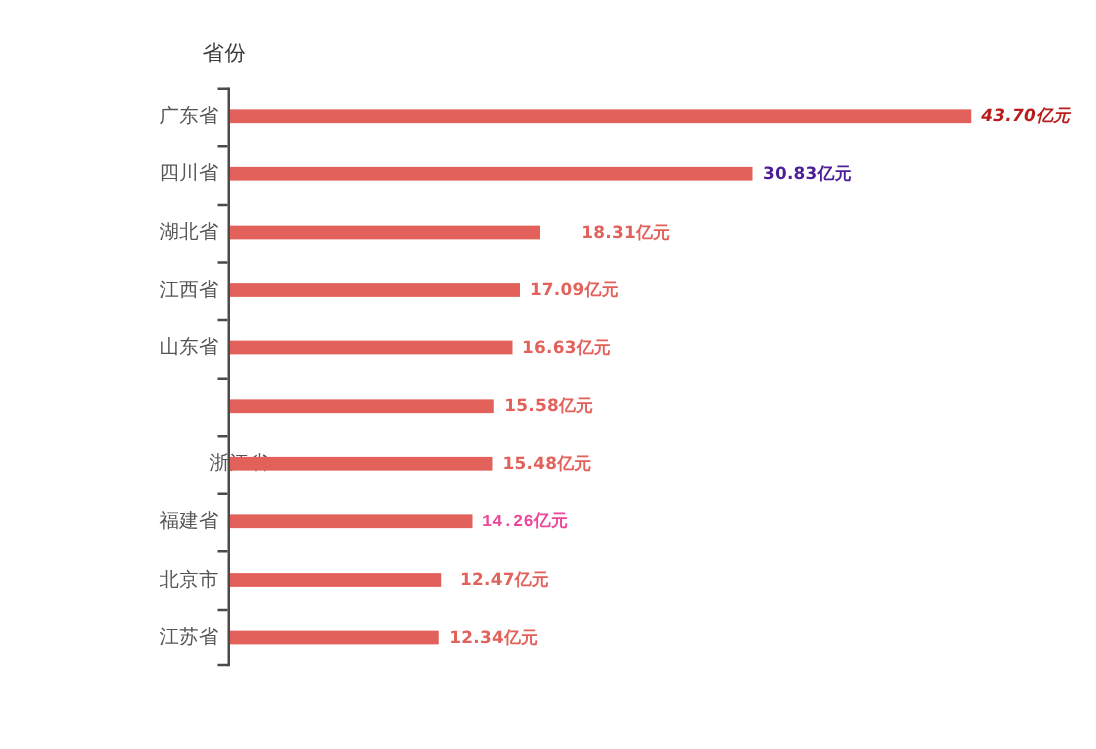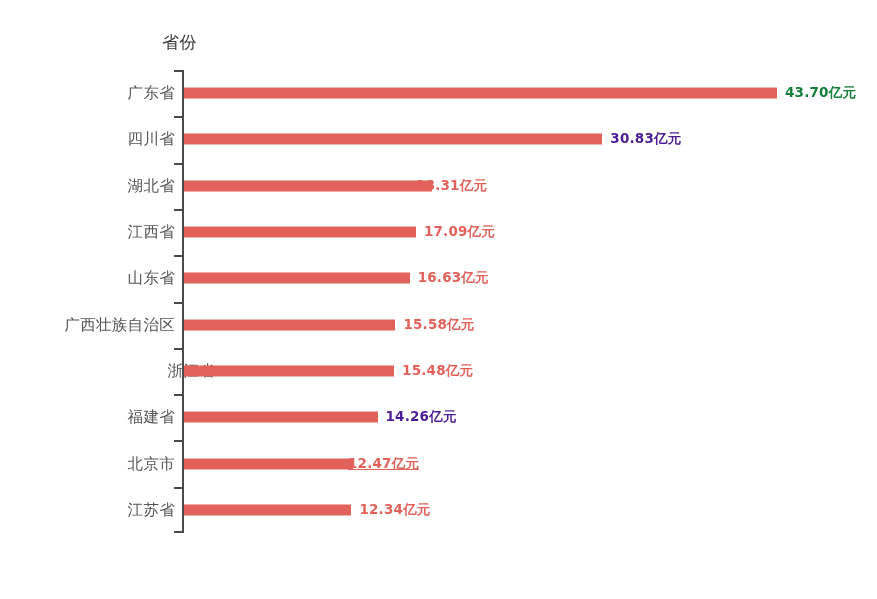--- a/index.html
+++ b/index.html
@@ -132,61 +132,60 @@
         <div class="tick" style="top: 301.5px;"></div>
         <div class="tick" style="top: 347.8px;"></div>
         <div class="tick" style="top: 394.1px;"></div>
         <div class="tick" style="top: 440.4px;"></div>
         <div class="tick" style="top: 486.7px;"></div>
       </div>
     <div id="rows">
         <div class="row" style="top: 70px; height: 46.3px;">
           <div class="cat-label">广东省</div>
           <div class="bar" style="width: 593px; background: rgb(226, 98, 91);"></div>
-          <div class="value-label" style="left: 773px; color: #15803d;">43.70亿元</div>
+          <div class="value-label" style="left: 773px; color: #b91c1c; font-style: italic;">43.70亿元</div>
         </div>
         <div class="row" style="top: 116.3px; height: 46.3px;">
           <div class="cat-label">四川省</div>
           <div class="bar" style="width: 418.357px; background: rgb(226, 98, 91);"></div>
           <div class="value-label" style="left: 598.357px; color: #4c1d95;">30.83亿元</div>
         </div>
         <div class="row" style="top: 162.6px; height: 46.3px;">
           <div class="cat-label">湖北省</div>
           <div class="bar" style="width: 248.463px; background: rgb(226, 98, 91);"></div>
-          <div class="value-label" style="left: 404px; color: rgb(226, 98, 91);">18.31亿元</div>
+          <div class="value-label" style="left: 453px; color: rgb(226, 98, 91);">18.31亿元</div>
         </div>
         <div class="row" style="top: 208.9px; height: 46.3px;">
           <div class="cat-label">江西省</div>
           <div class="bar" style="width: 231.908px; background: rgb(226, 98, 91);"></div>
           <div class="value-label" style="left: 411.908px; color: rgb(226, 98, 91);">17.09亿元</div>
         </div>
         <div class="row" style="top: 255.2px; height: 46.3px;">
           <div class="cat-label">山东省</div>
           <div class="bar" style="width: 225.666px; background: rgb(226, 98, 91);"></div>
           <div class="value-label" style="left: 405.666px; color: rgb(226, 98, 91);">16.63亿元</div>
         </div>
         <div class="row" style="top: 301.5px; height: 46.3px;">
-          <div class="cat-label">广西壮族自治区</div>
           <div class="bar" style="width: 211.417px; background: rgb(226, 98, 91);"></div>
           <div class="value-label" style="left: 391.417px; color: rgb(226, 98, 91);">15.58亿元</div>
         </div>
         <div class="row" style="top: 347.8px; height: 46.3px; padding-left: 40px;">
           <div class="cat-label">浙江省</div>
           <div class="bar" style="width: 210.06px; background: rgb(226, 98, 91);"></div>
           <div class="value-label" style="left: 390.06px; color: rgb(226, 98, 91); text-align: center;">15.48亿元</div>
         </div>
         <div class="row" style="top: 394.1px; height: 46.3px;">
           <div class="cat-label">福建省</div>
           <div class="bar" style="width: 193.505px; background: rgb(226, 98, 91);"></div>
-          <div class="value-label" style="left: 373.505px; color: #4c1d95;">14.26亿元</div>
+          <div class="value-label" style="left: 373.505px; color: #ec4899; font-family: Liberation Mono, monospace;">14.26亿元</div>
         </div>
         <div class="row" style="top: 440.4px; height: 46.3px;">
           <div class="cat-label">北京市</div>
           <div class="bar" style="width: 169.215px; background: rgb(226, 98, 91);"></div>
-          <div class="value-label" style="left: 336px; color: rgb(226, 98, 91); text-decoration: underline;">12.47亿元</div>
+          <div class="value-label" style="left: 356px; color: rgb(226, 98, 91);">12.47亿元</div>
         </div>
         <div class="row" style="top: 486.7px; height: 46.3px;">
           <div class="cat-label">江苏省</div>
           <div class="bar" style="width: 167.451px; background: rgb(226, 98, 91);"></div>
           <div class="value-label" style="left: 347.451px; color: rgb(226, 98, 91);">12.34亿元</div>
         </div>
       </div>
   </div>
 
 </div>

